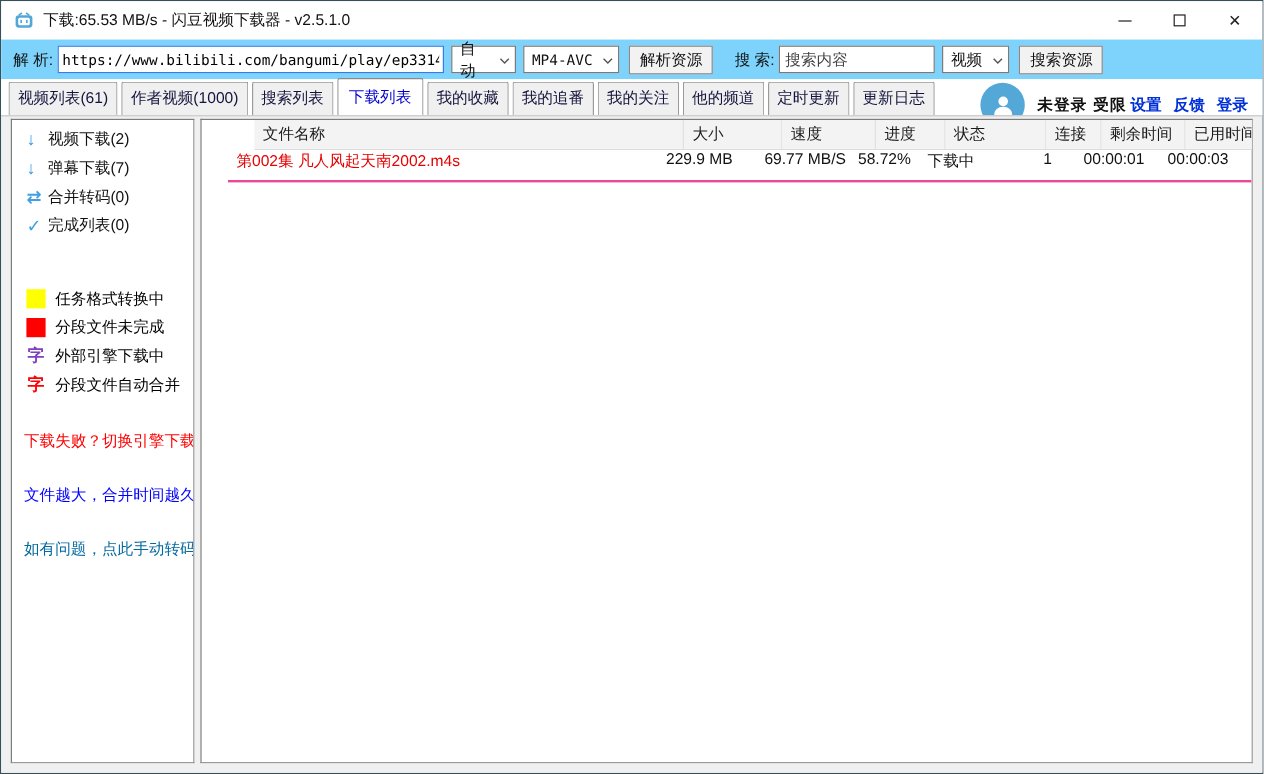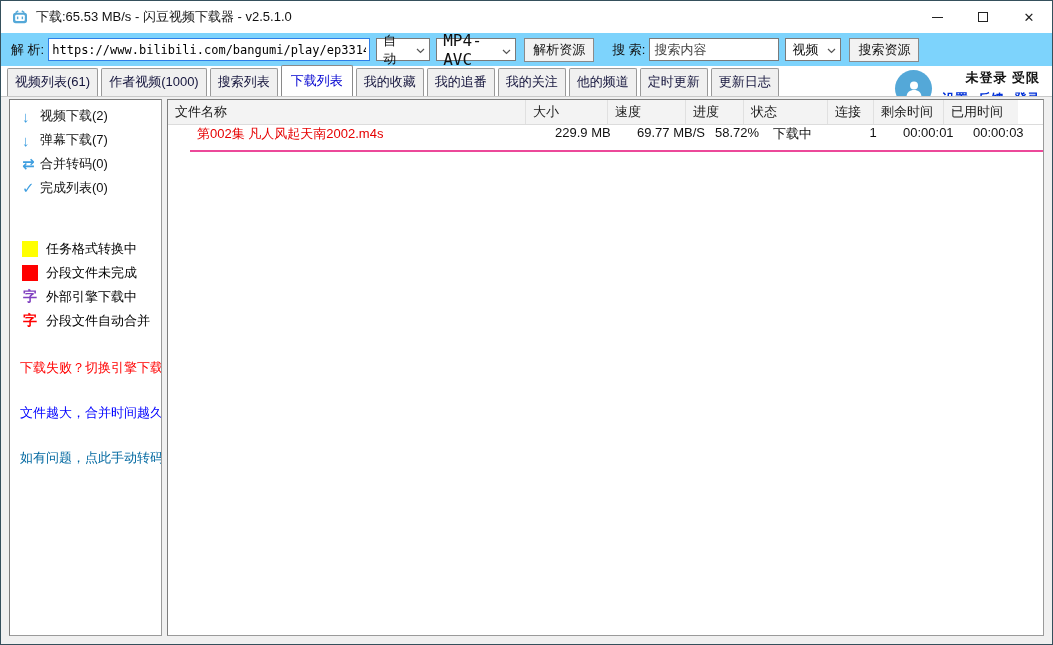--- a/index.html
+++ b/index.html
@@ -28,37 +28,37 @@
   .url-input {
     width:322px; height:23px; margin-left:4px; border:1px solid #2e7fe8;
     font-family:"DejaVu Sans Mono","Liberation Mono",monospace; font-size:12px;
     padding:1px 3px; color:#000; outline:none;
   }
   .combo {
     height:23px; border:1px solid #7a7a7a; background:#fff; display:flex;
     align-items:center; padding:0 4px 0 6px; margin-left:6px; color:#111;
   }
   .combo .cv { margin-left:auto; padding-left:8px; color:#333; }
-  .combo-mono { font-family:"DejaVu Sans Mono","Liberation Mono",monospace; font-size:16px; }
+  .combo-mono { font-family:"DejaVu Sans Mono","Liberation Mono",monospace; font-size:12px; }
   .btn {
     height:24px; border:1px solid #8a8a8a; background:#f2f2f2; color:#111;
     font-size:13px; padding:0 8px; margin-left:8px; display:flex; align-items:center;
   }
   .search-input {
     width:130px; height:23px; border:1px solid #7a7a7a; font-size:13px;
     padding:1px 4px; color:#444; margin-left:4px; outline:none;
     font-family:"Liberation Sans","DejaVu Sans",sans-serif;
   }
   .account {
     position:absolute; top:35px; right:10px; display:flex; align-items:center; gap:10px;
     background:#fff; padding:1px 2px;
   }
   .avatar { width:37px; height:37px; border-radius:50%; background:#54a8d8; flex:none;
     display:flex; align-items:center; justify-content:center; }
-  .acct-col { display:flex; flex-direction:column; gap:3px; align-items:flex-end; }
+  .acct-col { display:flex; flex-direction:row; gap:3px; align-items:flex-start; }
   .acct-status { font-weight:bold; color:#111; font-size:13px; letter-spacing:1px; }
   .acct-links { display:flex; gap:10px; font-weight:bold; font-size:13px; }
   .acct-links span { color:#0030d8; }
   
   .tabbar { height:30px; background:#fff; display:flex; align-items:flex-end; padding-left:6px; gap:3px; }
   .tab {
     border:1px solid #9a9a9a; border-bottom:none; border-radius:2px 2px 0 0;
     background:#f0f0f0; color:#14143c; font-size:13px; padding:4px 7px 5px 7px; flex:none;
   }
   .tab.active { background:#fff; color:#0000d0; padding:6px 9px 6px 9px; border-color:#8a8a8a; }
@@ -73,21 +73,21 @@
   .side-item:first-child { margin-top:4px; }
   .s-icon { width:18px; font-size:15px; font-weight:bold; color:#3f9fe0; flex:none; text-align:left; }
   .s-label { color:#111; }
   .legend { margin-top:40px; }
   .legend-item { display:flex; align-items:center; margin:0 0 7px 12px; height:17px; }
   .swatch { width:16px; height:16px; margin-right:8px; flex:none; }
   .glyph-char { width:16px; margin-right:8px; font-weight:bold; font-size:14px; text-align:center; flex:none; }
   .notes { margin-top:30px; }
   .note { margin:0 0 27px 10px; font-size:13px; white-space:nowrap; }
   
-  .thead { display:flex; flex:none; height:25px; background:#fff; border-bottom:1px solid #dcdcdc; }
+  .thead { display:flex; flex:none; height:25px; background:#fff; border-bottom:1px solid #dcdcdc;margin-left:44px; }
   .th {
     background:#f3f3f3; border-right:1px solid #e0e0e0; display:flex; align-items:center;
     padding-left:7px; color:#1a1a1a; font-size:13px; flex:none;
   }
   .trow { display:flex; flex:none; height:27px; border-bottom:2px solid #ec4899; align-items:flex-start;margin-left:22px; }
   .td { padding-left:7px; font-size:13px; color:#111; flex:none; overflow:hidden; white-space:nowrap; }
   .c-name { width:358px; }
   .c-size { width:82px; }
   .c-speed { width:78px; }
   .c-prog { width:58px; }

